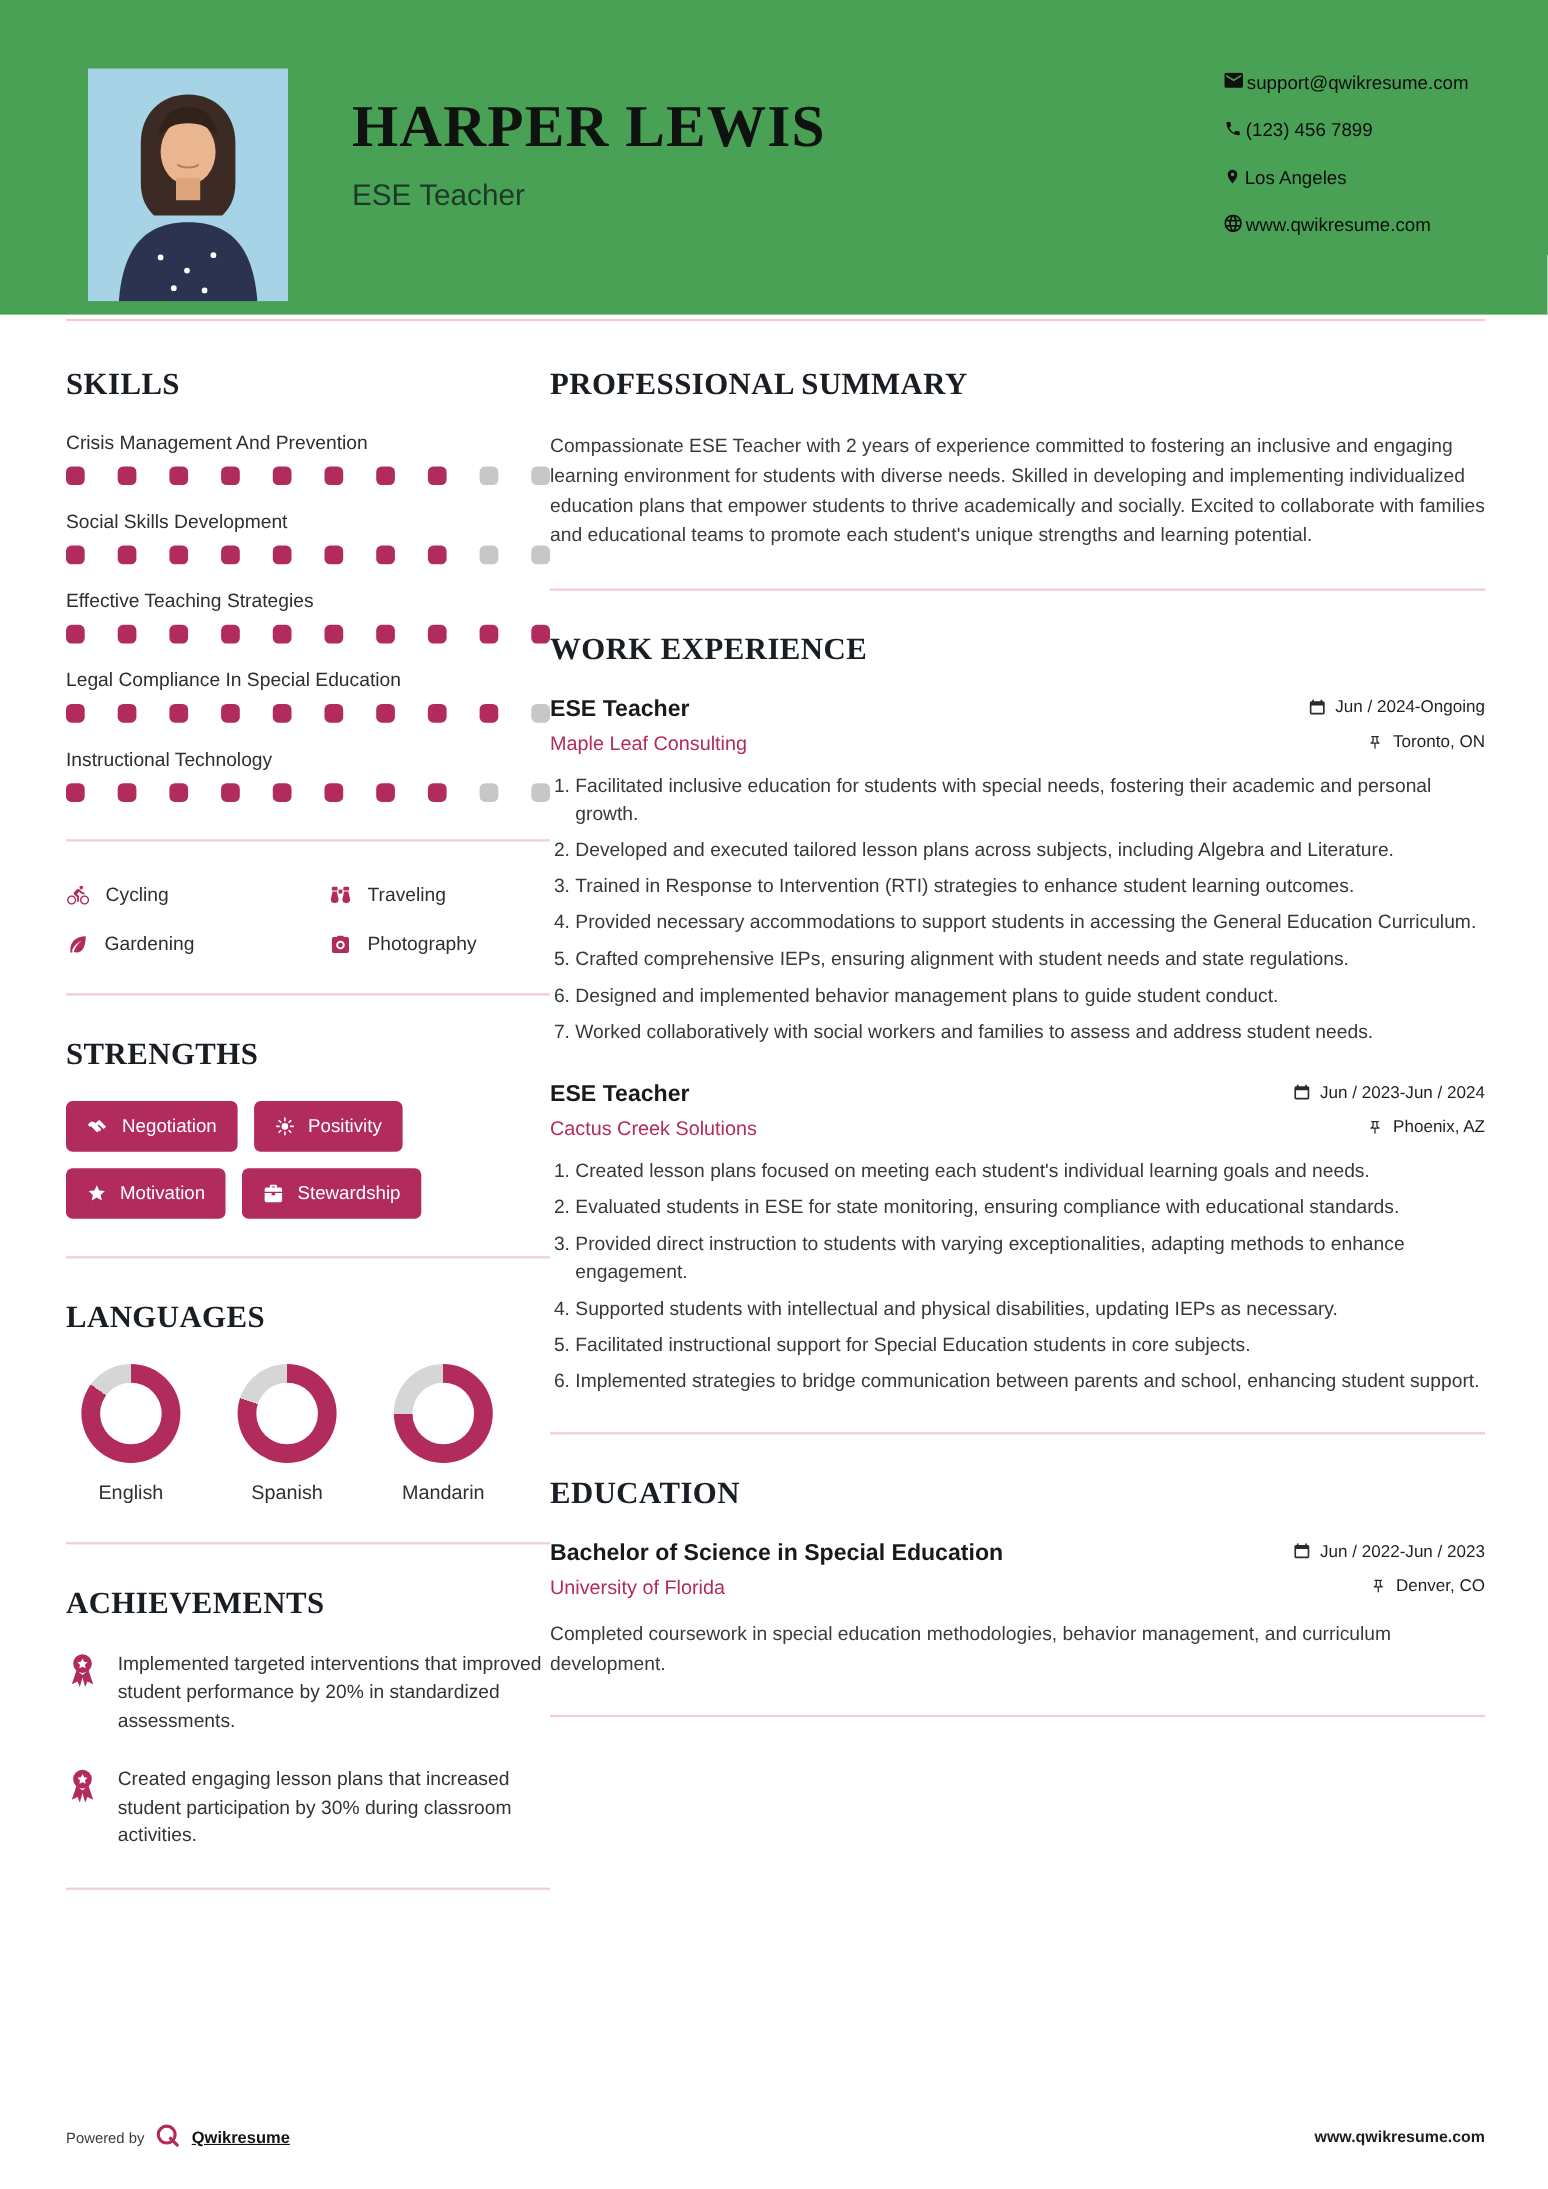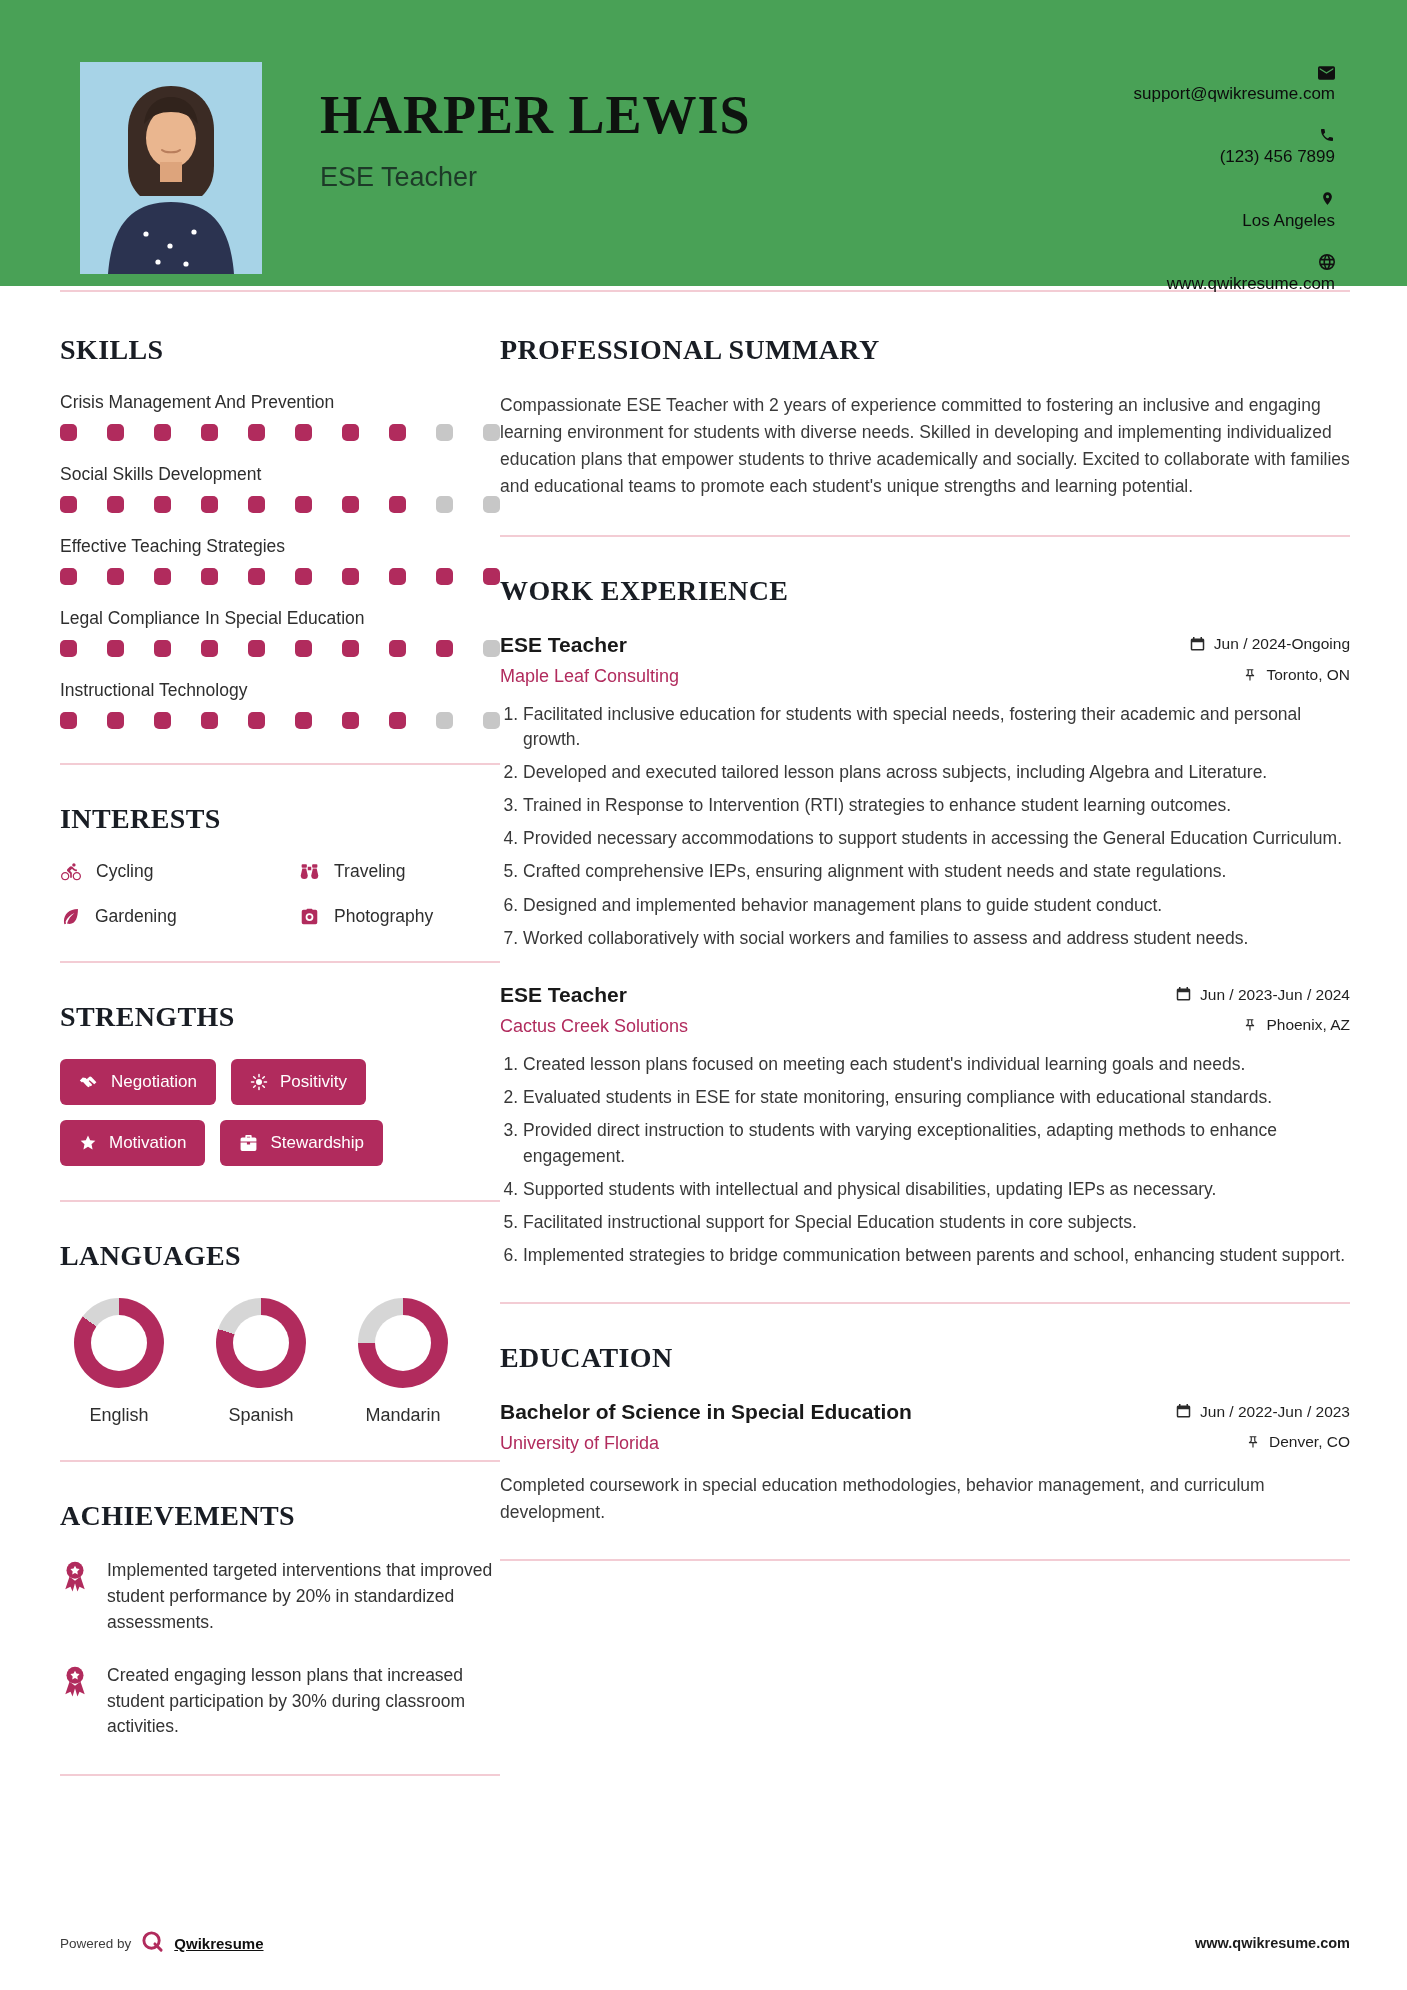--- a/index.html
+++ b/index.html
@@ -7,21 +7,21 @@
   .page { width:1407px; height:1990px; overflow:hidden; background:#fff; position:relative; }
 
   
   .hero { background:#49a156; height:286px; display:flex; align-items:flex-start; padding:62px 72px 0 80px; }
   .photo { width:182px; height:212px; flex:none; overflow:hidden; }
   .photo svg { display:block; }
   .namewrap { margin-left:58px; padding-top:22px; }
   h1 { font-family:"Liberation Serif", serif; font-weight:bold; font-size:54px; margin:0 0 16px; color:#0e130f; letter-spacing:1px; }
   .jobtitle { font-size:27px; color:#1d3a28; }
   .contact { margin:4px 0 0 auto; list-style:none; padding:0; display:flex; flex-direction:column; gap:23px; }
-  .contact li { display:flex; align-items:flex-end; gap:4px; font-size:17px; color:#0c0c0c;flex-direction:column; }
+  .contact li { display:flex; align-items:flex-start; gap:4px; font-size:17px; color:#0c0c0c; }
   .cicon { display:flex; color:#101010; }
 
   .top-rule, .rule { border:none; border-top:2px solid #f3ccd4; }
   .top-rule { margin:4px 57px 0 60px; }
   .rule { margin:34px 0 38px; }
 
   
   .cols { display:flex; padding:42px 57px 0 60px; }
   .leftcol { width:440px; flex:none; }
   .rightcol { flex:1; min-width:0; }
@@ -218,21 +218,20 @@
               <span class="dot on"></span>
               <span class="dot"></span>
               <span class="dot"></span>
             </div>
         </div>
       </section>
 
       <hr class="rule">
 
       <section>
-        <h2>INTERESTS</h2>
         <div class="int-grid">
           <div class="int-item">
             <span class="int-icon">
               <svg width="22" height="20" viewBox="0 0 24 24" fill="currentColor">
                   <path d="M15.5 5.5c1.1 0 2-.9 2-2s-.9-2-2-2-2 .9-2 2 .9 2 2 2zM5 12c-2.76 0-5 2.24-5 5s2.24 5 5 5 5-2.24 5-5-2.24-5-5-5zm0 8.5c-1.93 0-3.5-1.57-3.5-3.5s1.57-3.5 3.5-3.5 3.5 1.57 3.5 3.5-1.57 3.5-3.5 3.5zm5.8-10l2.4-2.4.8.8c1.3 1.3 3 2.1 5.1 2.1V9c-1.5 0-2.7-.6-3.6-1.5l-1.9-1.9c-.5-.4-1-.6-1.6-.6s-1.1.2-1.4.6L7.8 8.4c-.4.4-.6.9-.6 1.4 0 .6.2 1.1.6 1.4L11 14v5h2v-6.2l-2.2-2.3zM19 12c-2.76 0-5 2.24-5 5s2.24 5 5 5 5-2.24 5-5-2.24-5-5-5zm0 8.5c-1.93 0-3.5-1.57-3.5-3.5s1.57-3.5 3.5-3.5 3.5 1.57 3.5 3.5-1.57 3.5-3.5 3.5z"></path>
                 </svg>
             </span>
             <span>Cycling</span>
           </div>
           <div class="int-item">

